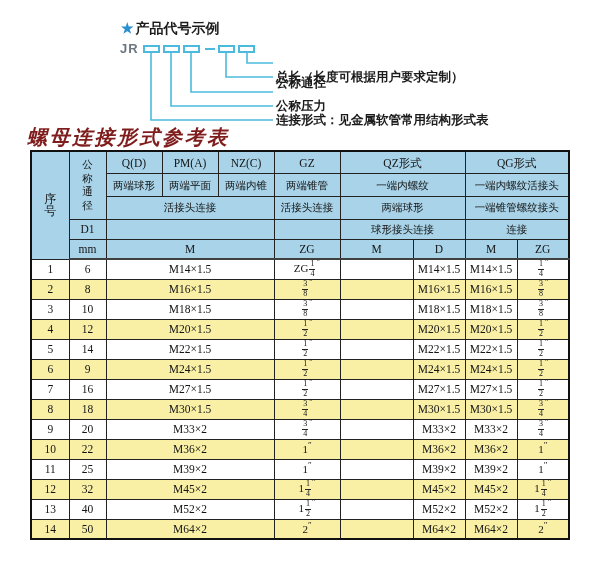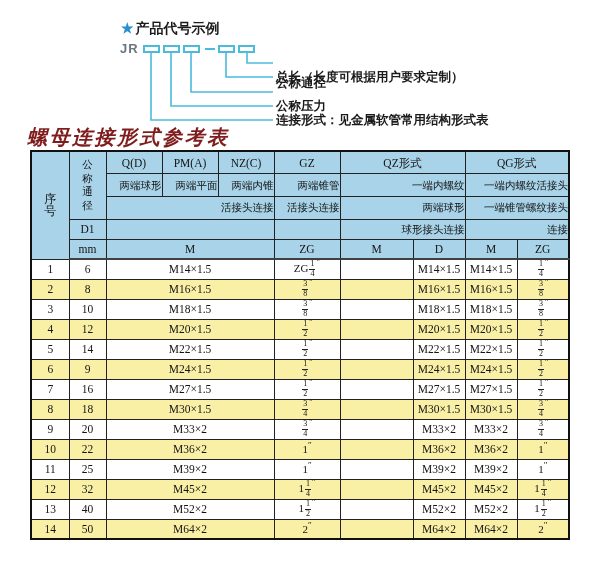--- a/index.html
+++ b/index.html
@@ -28,21 +28,21 @@
   
   #ref-table {
     position:absolute; left:30px; top:150px; width:538px;
     border-collapse:collapse; table-layout:fixed;
     border:2px solid #111;
     font-family:"Liberation Serif", serif; color:#141414;
   }
   #ref-table td { border:1px solid #222; text-align:center; vertical-align:middle; height:20px;
     font-size:11px; line-height:1.05; overflow:hidden; white-space:nowrap; }
   #ref-table tr.hdr td { background:#a8d3e8; }
-  #ref-table td.cjk { font-family:"Liberation Sans", sans-serif; font-size:10.5px;text-align:right; }
+  #ref-table td.cjk { font-family:"Liberation Sans", sans-serif; font-size:10.5px; }
   #ref-table td.lat { font-size:11.5px; }
   #ref-table tr.unit-row td { border-bottom:2px solid #404040; }
   #ref-table tr.stripe td { background:#f9f0a6; }
   .vtext { font-family:"Liberation Sans", sans-serif; }
   .vwrap { display:flex; flex-direction:column; align-items:center; justify-content:space-around; height:100%; padding:6px 0; }
   td.seq-head .vtext { font-size:12px; }
   td.dn-head .vtext { font-size:10.5px; line-height:1.3; }
 
   
   .fr { display:inline-flex; flex-direction:column; vertical-align:middle; font-size:8px; line-height:1.05; text-align:center; margin:0 1px; }

